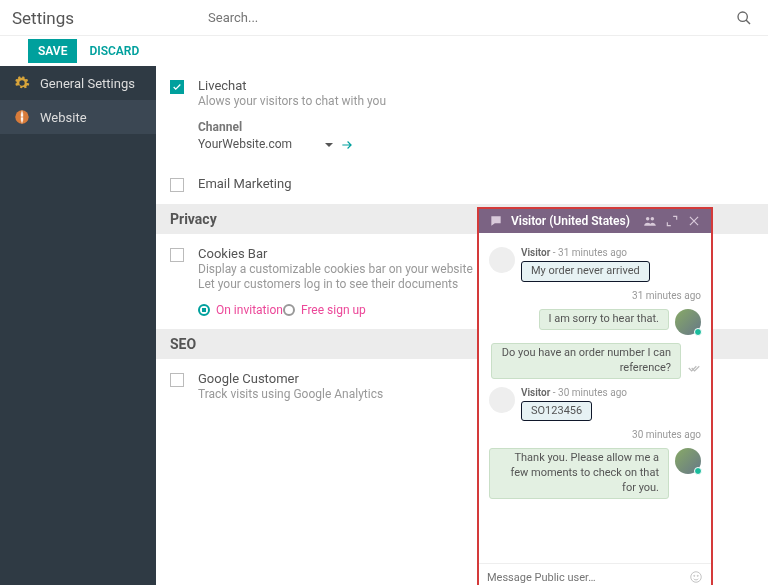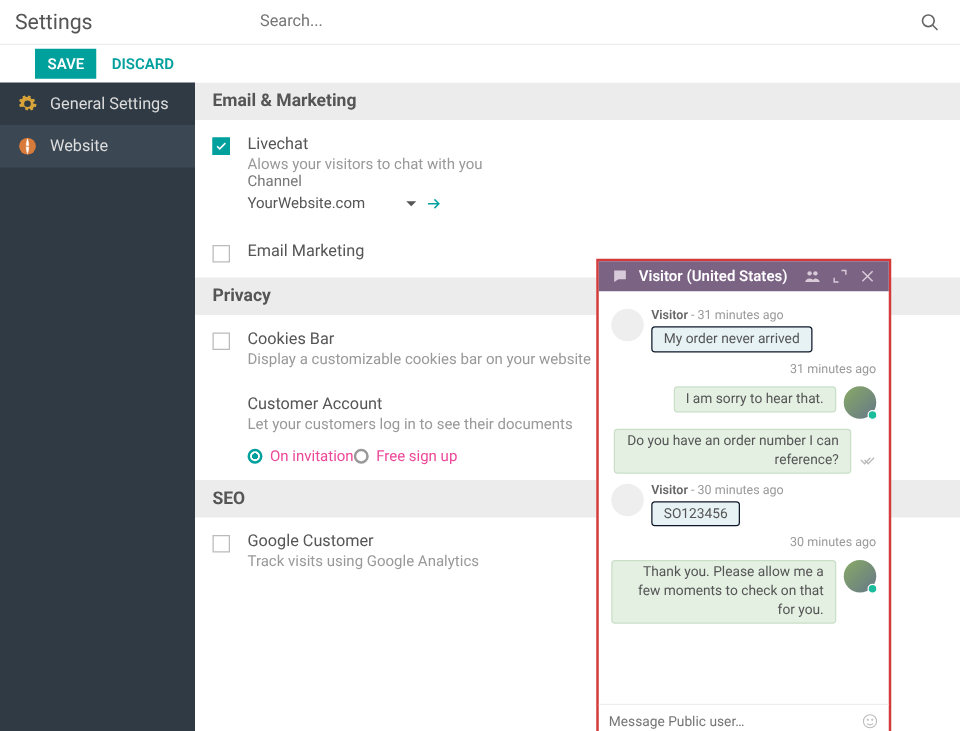--- a/index.html
+++ b/index.html
@@ -19,21 +19,21 @@
 .side-icon{width:16px;height:16px;display:inline-block}
 .content{flex:1;overflow:auto;background:#fff}
 .section-head{background:#ececec;padding:7px 14px;font-size:14px;font-weight:700;color:#555}
 .setting{display:flex;padding:12px 14px;gap:14px}
 .chk{width:14px;height:14px;border:1px solid #bbb;margin-top:2px;flex:0 0 14px;display:flex;align-items:center;justify-content:center}
 .chk.checked{background:#00a09d;border-color:#00a09d}
 .chk.checked svg{width:10px;height:10px;stroke:#fff;stroke-width:3;fill:none}
 .setting-body{flex:1}
 .setting-title{font-size:13px;font-weight:400;color:#555}
 .setting-desc{font-size:12px;color:#999;margin-top:1px}
-.field-label{font-size:12px;color:#777;font-weight:400;margin-top:0}
+.field-label{font-size:12px;color:#777;font-weight:700;margin-top:12px}
 .channel-row{display:flex;align-items:center;gap:6px;margin-top:3px}
 .channel-sel{font-size:12px;color:#555;border:none;border-bottom:1px solid transparent;min-width:120px}
 .caret{width:10px;height:10px;fill:#555}
 .ext-link{width:14px;height:14px;fill:#00a09d;cursor:pointer}
 .radio-row{display:flex;gap:0;margin-top:12px;font-size:12px;color:#ec4899}
 .radio{display:flex;align-items:center;gap:6px}
 .rdot{width:12px;height:12px;border:2px solid #999;border-radius:50%}
 .rdot.sel{border-color:#00a09d;background:radial-gradient(circle,#00a09d 40%,#fff 45%)}
 .chat{position:absolute;left:477px;top:207px;width:236px;height:385px;border:2px solid #d43a3a;background:#fff;display:flex;flex-direction:column}
 .chat-head{background:#7b6383;color:#fff;display:flex;align-items:center;gap:8px;padding:5px 10px;font-size:12px}
@@ -85,21 +85,20 @@
     <div class="side-item active">
       <span class="side-icon"><svg viewBox="0 0 24 24" fill="#d87b3a">
             <circle cx="12" cy="12" r="10"></circle>
             <path fill="#fff" d="M2 12h20M12 2c3 3 3 17 0 20M12 2c-3 3-3 17 0 20" stroke="#d87b3a" stroke-width="1"></path>
           </svg></span>
       <span>Website</span>
     </div>
   </div>
 
   <div class="content">
-    <div class="section-head">Email &amp; Marketing</div>
 
     <div class="setting">
       <div class="chk checked">
           <svg viewBox="0 0 24 24">
             <polyline points="4 12 9 17 20 6"></polyline>
           </svg>
         </div>
       <div class="setting-body">
         <div class="setting-title">Livechat</div>
         <div class="setting-desc">Alows your visitors to chat with you</div>
@@ -123,21 +122,20 @@
       </div>
     </div>
 
     <div class="section-head">Privacy</div>
 
     <div class="setting">
       <div class="chk"></div>
       <div class="setting-body">
         <div class="setting-title">Cookies Bar</div>
         <div class="setting-desc">Display a customizable cookies bar on your website</div>
-        <div class="setting-title" style="margin-top:22px">Customer Account</div>
         <div class="setting-desc">Let your customers log in to see their documents</div>
         <div class="radio-row">
           <div class="radio">
               <span class="rdot sel"></span>
               <span>On invitation</span>
             </div>
           <div class="radio">
               <span class="rdot"></span>
               <span>Free sign up</span>
             </div>

